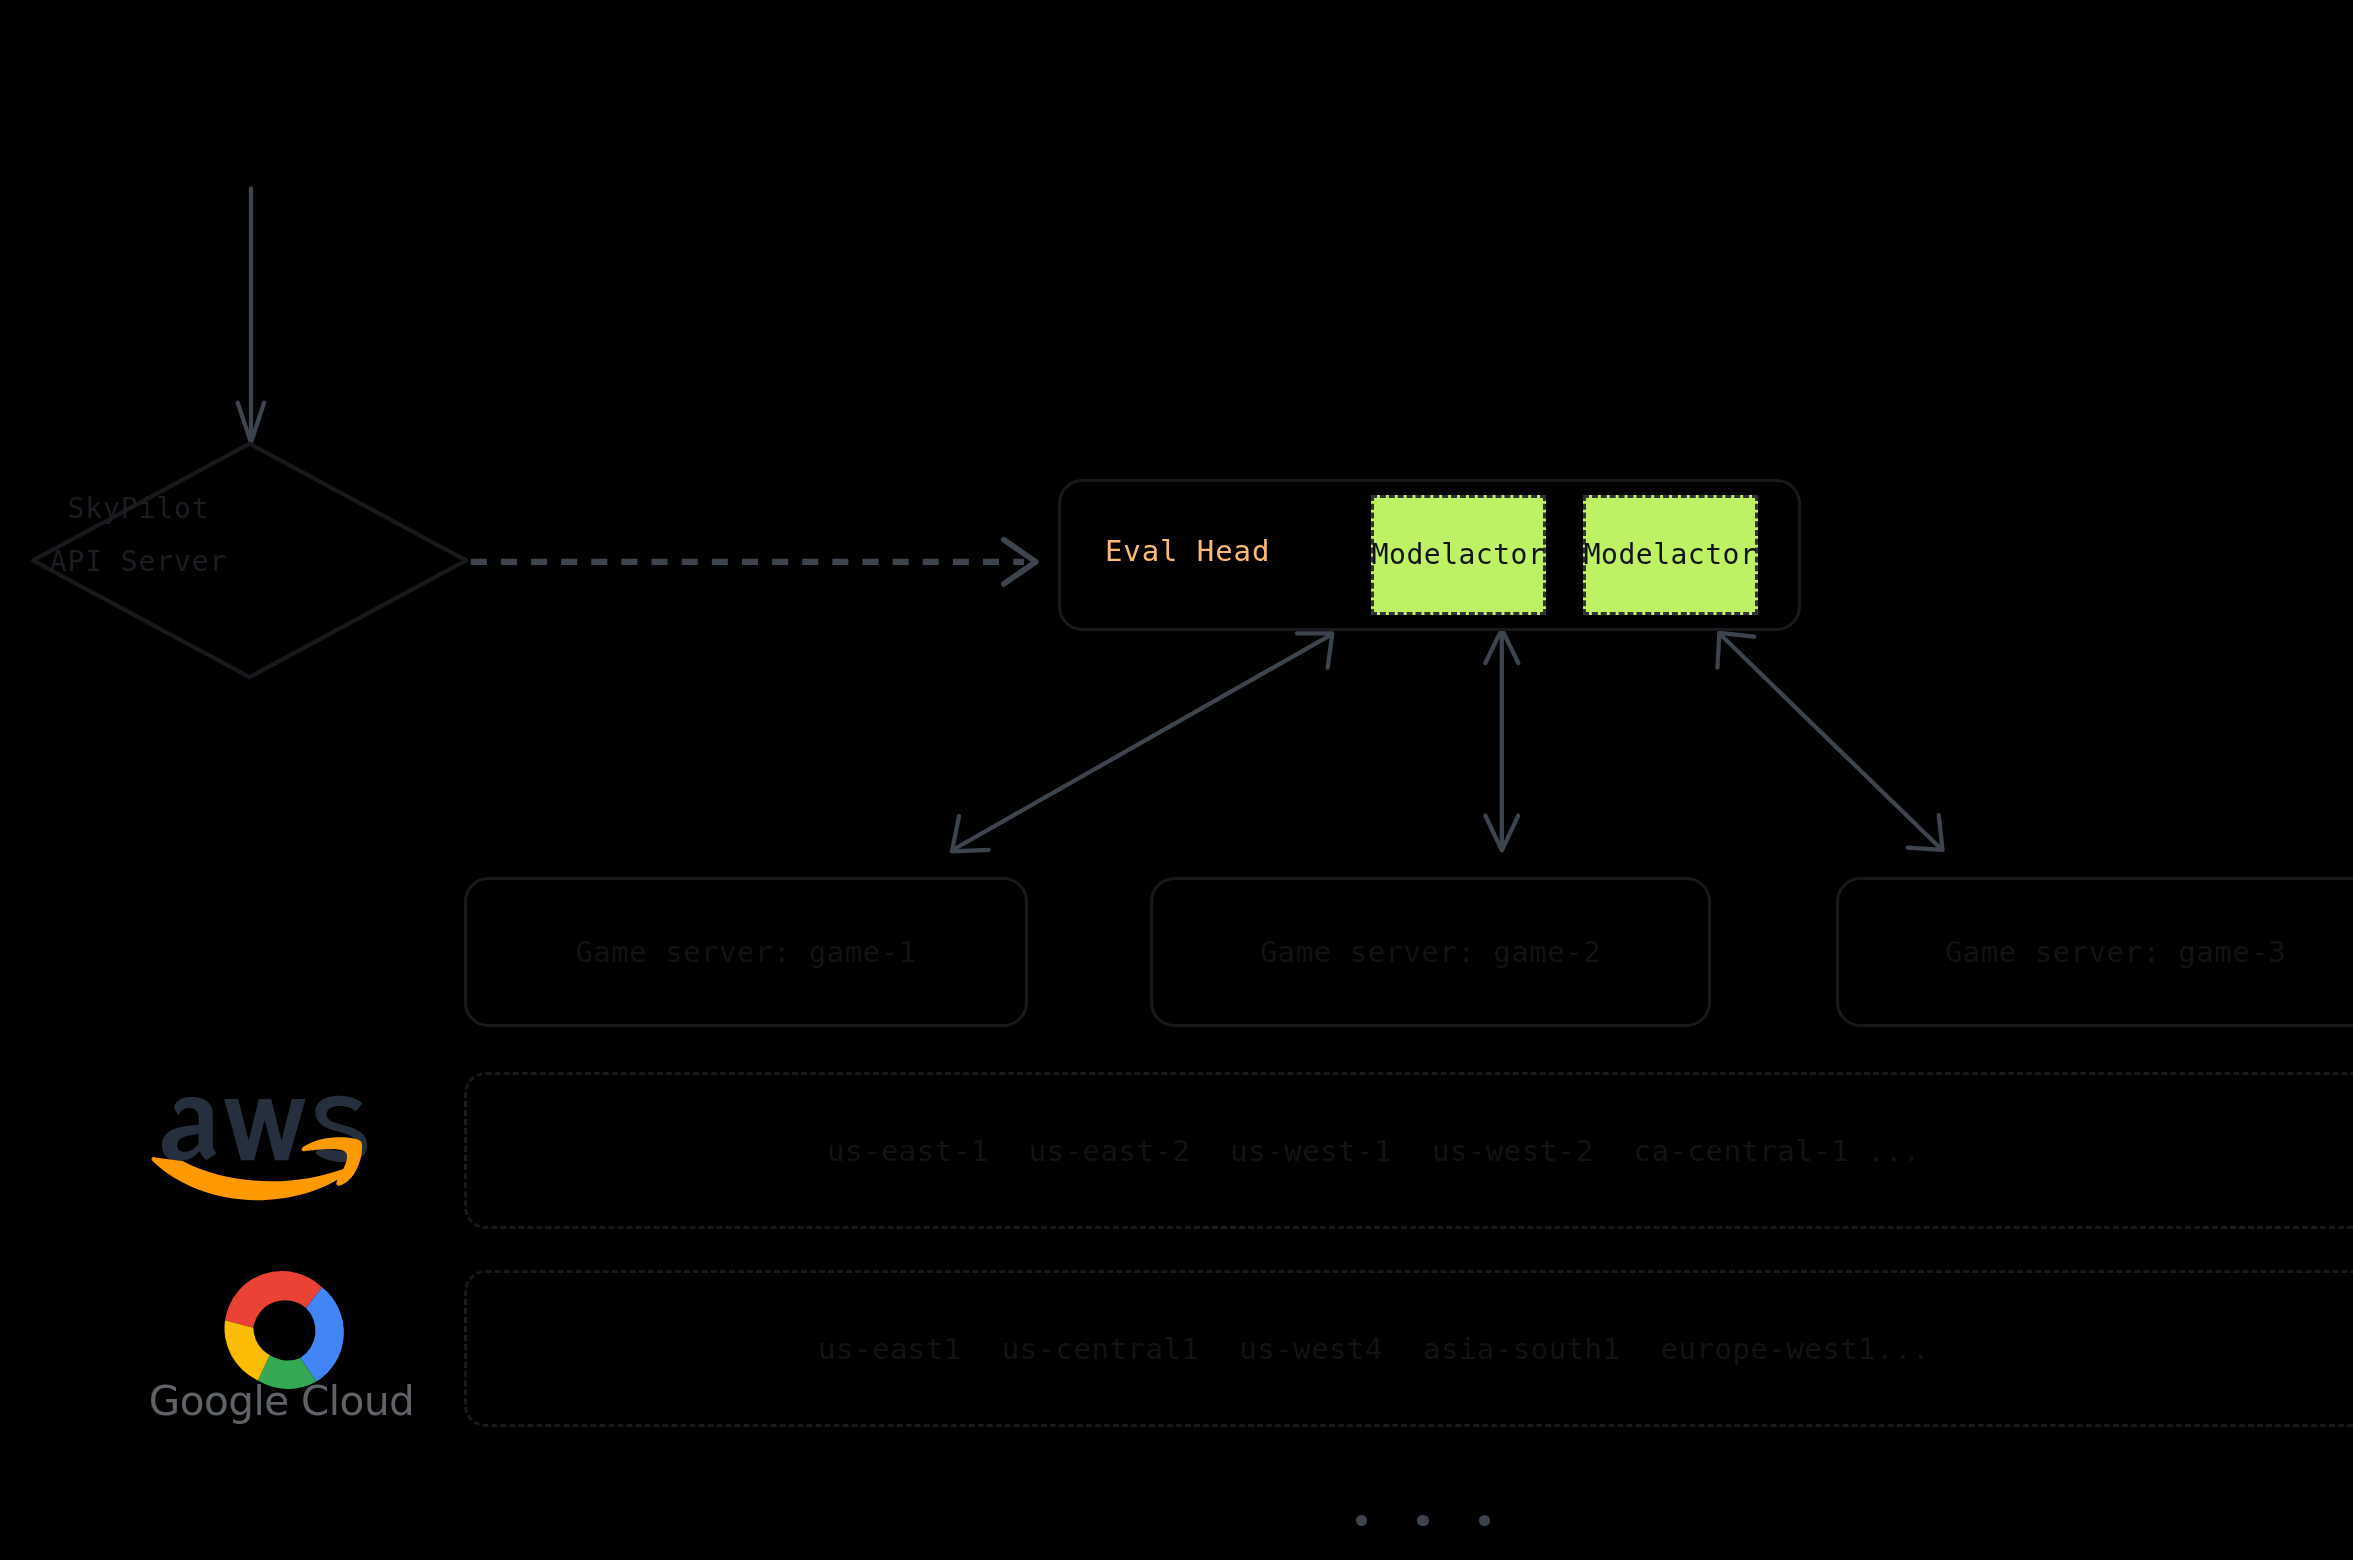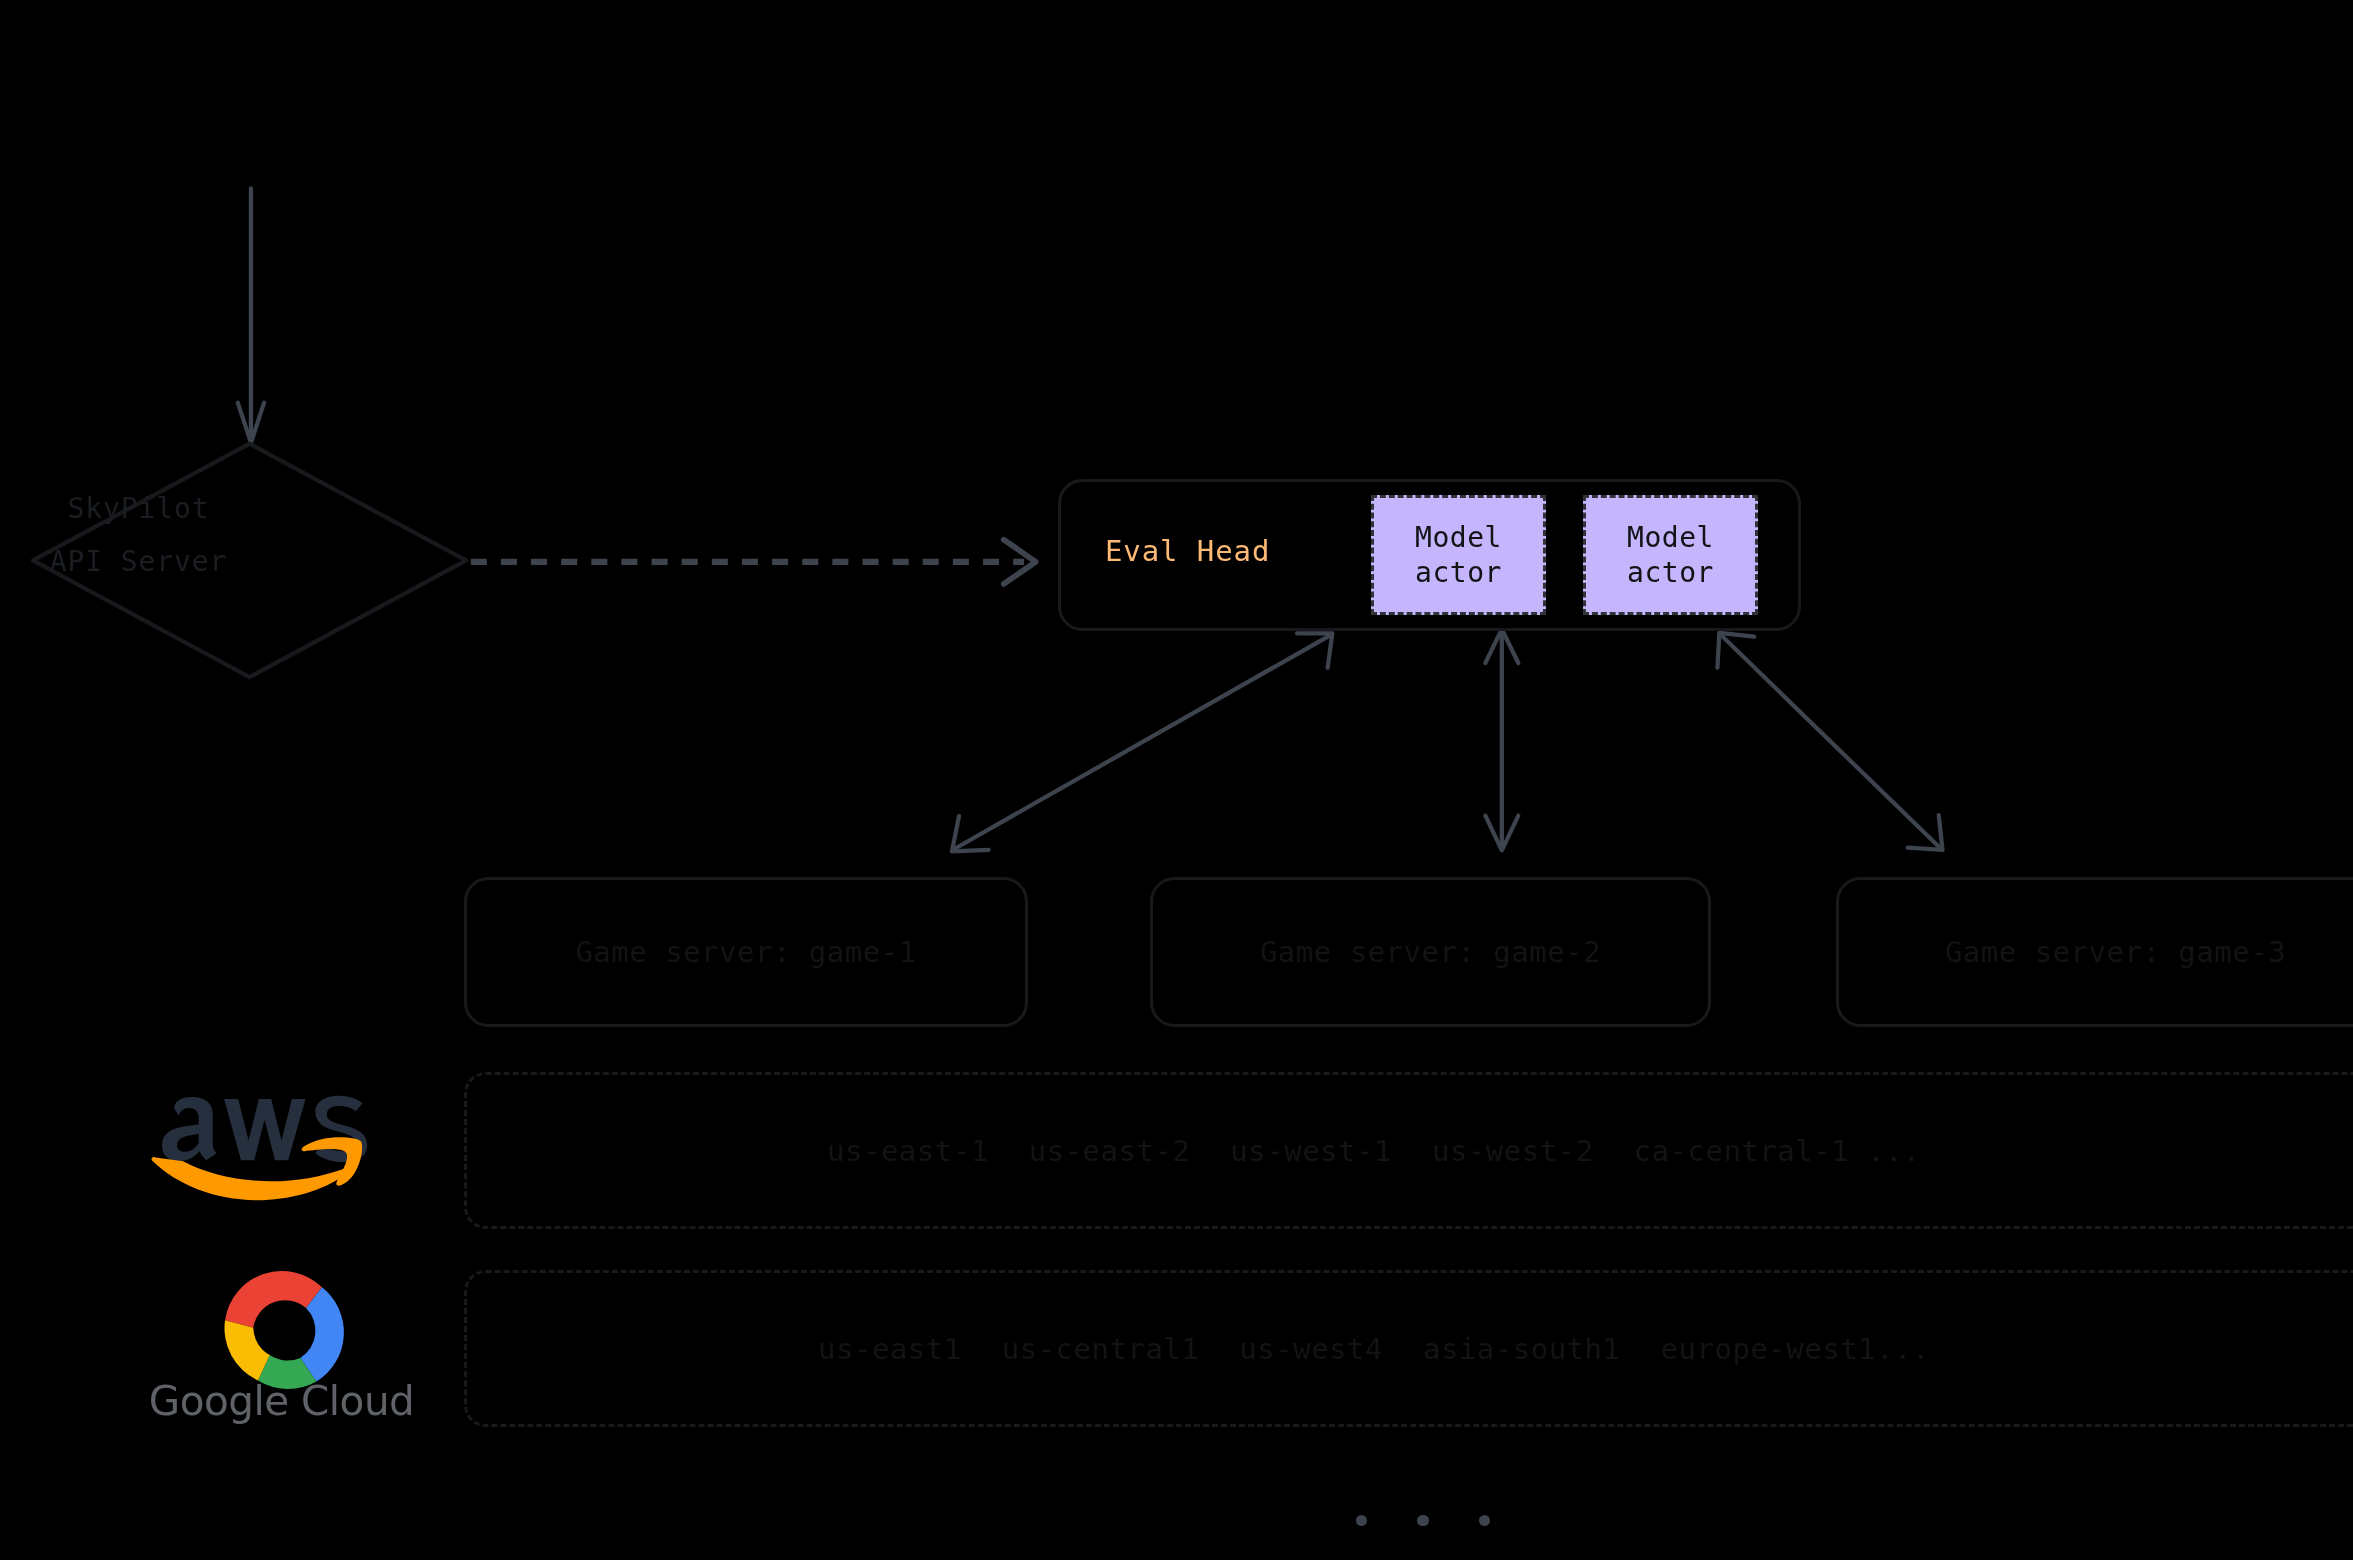--- a/index.html
+++ b/index.html
@@ -84,23 +84,22 @@
     letter-spacing: 0.9px;
     white-space: pre;
     z-index: 5;
   }
   .model-actor {
     position: absolute;
     top: 495px;
     width: 169px;
     height: 114px;
     border: 3.3px dashed #2f3338;
-    background: #c4b5fd;
-    display: flex;
-    flex-direction: column;
+    background: #bef264;
+    display: flex;
     align-items: center;
     justify-content: center;
     z-index: 6;
   }
   .model-actor .ma-line {
     color: #111315;
     font-family: "DejaVu Sans Mono", monospace;
     font-size: 28px;
     letter-spacing: 0.5px;
     line-height: 1.26;

